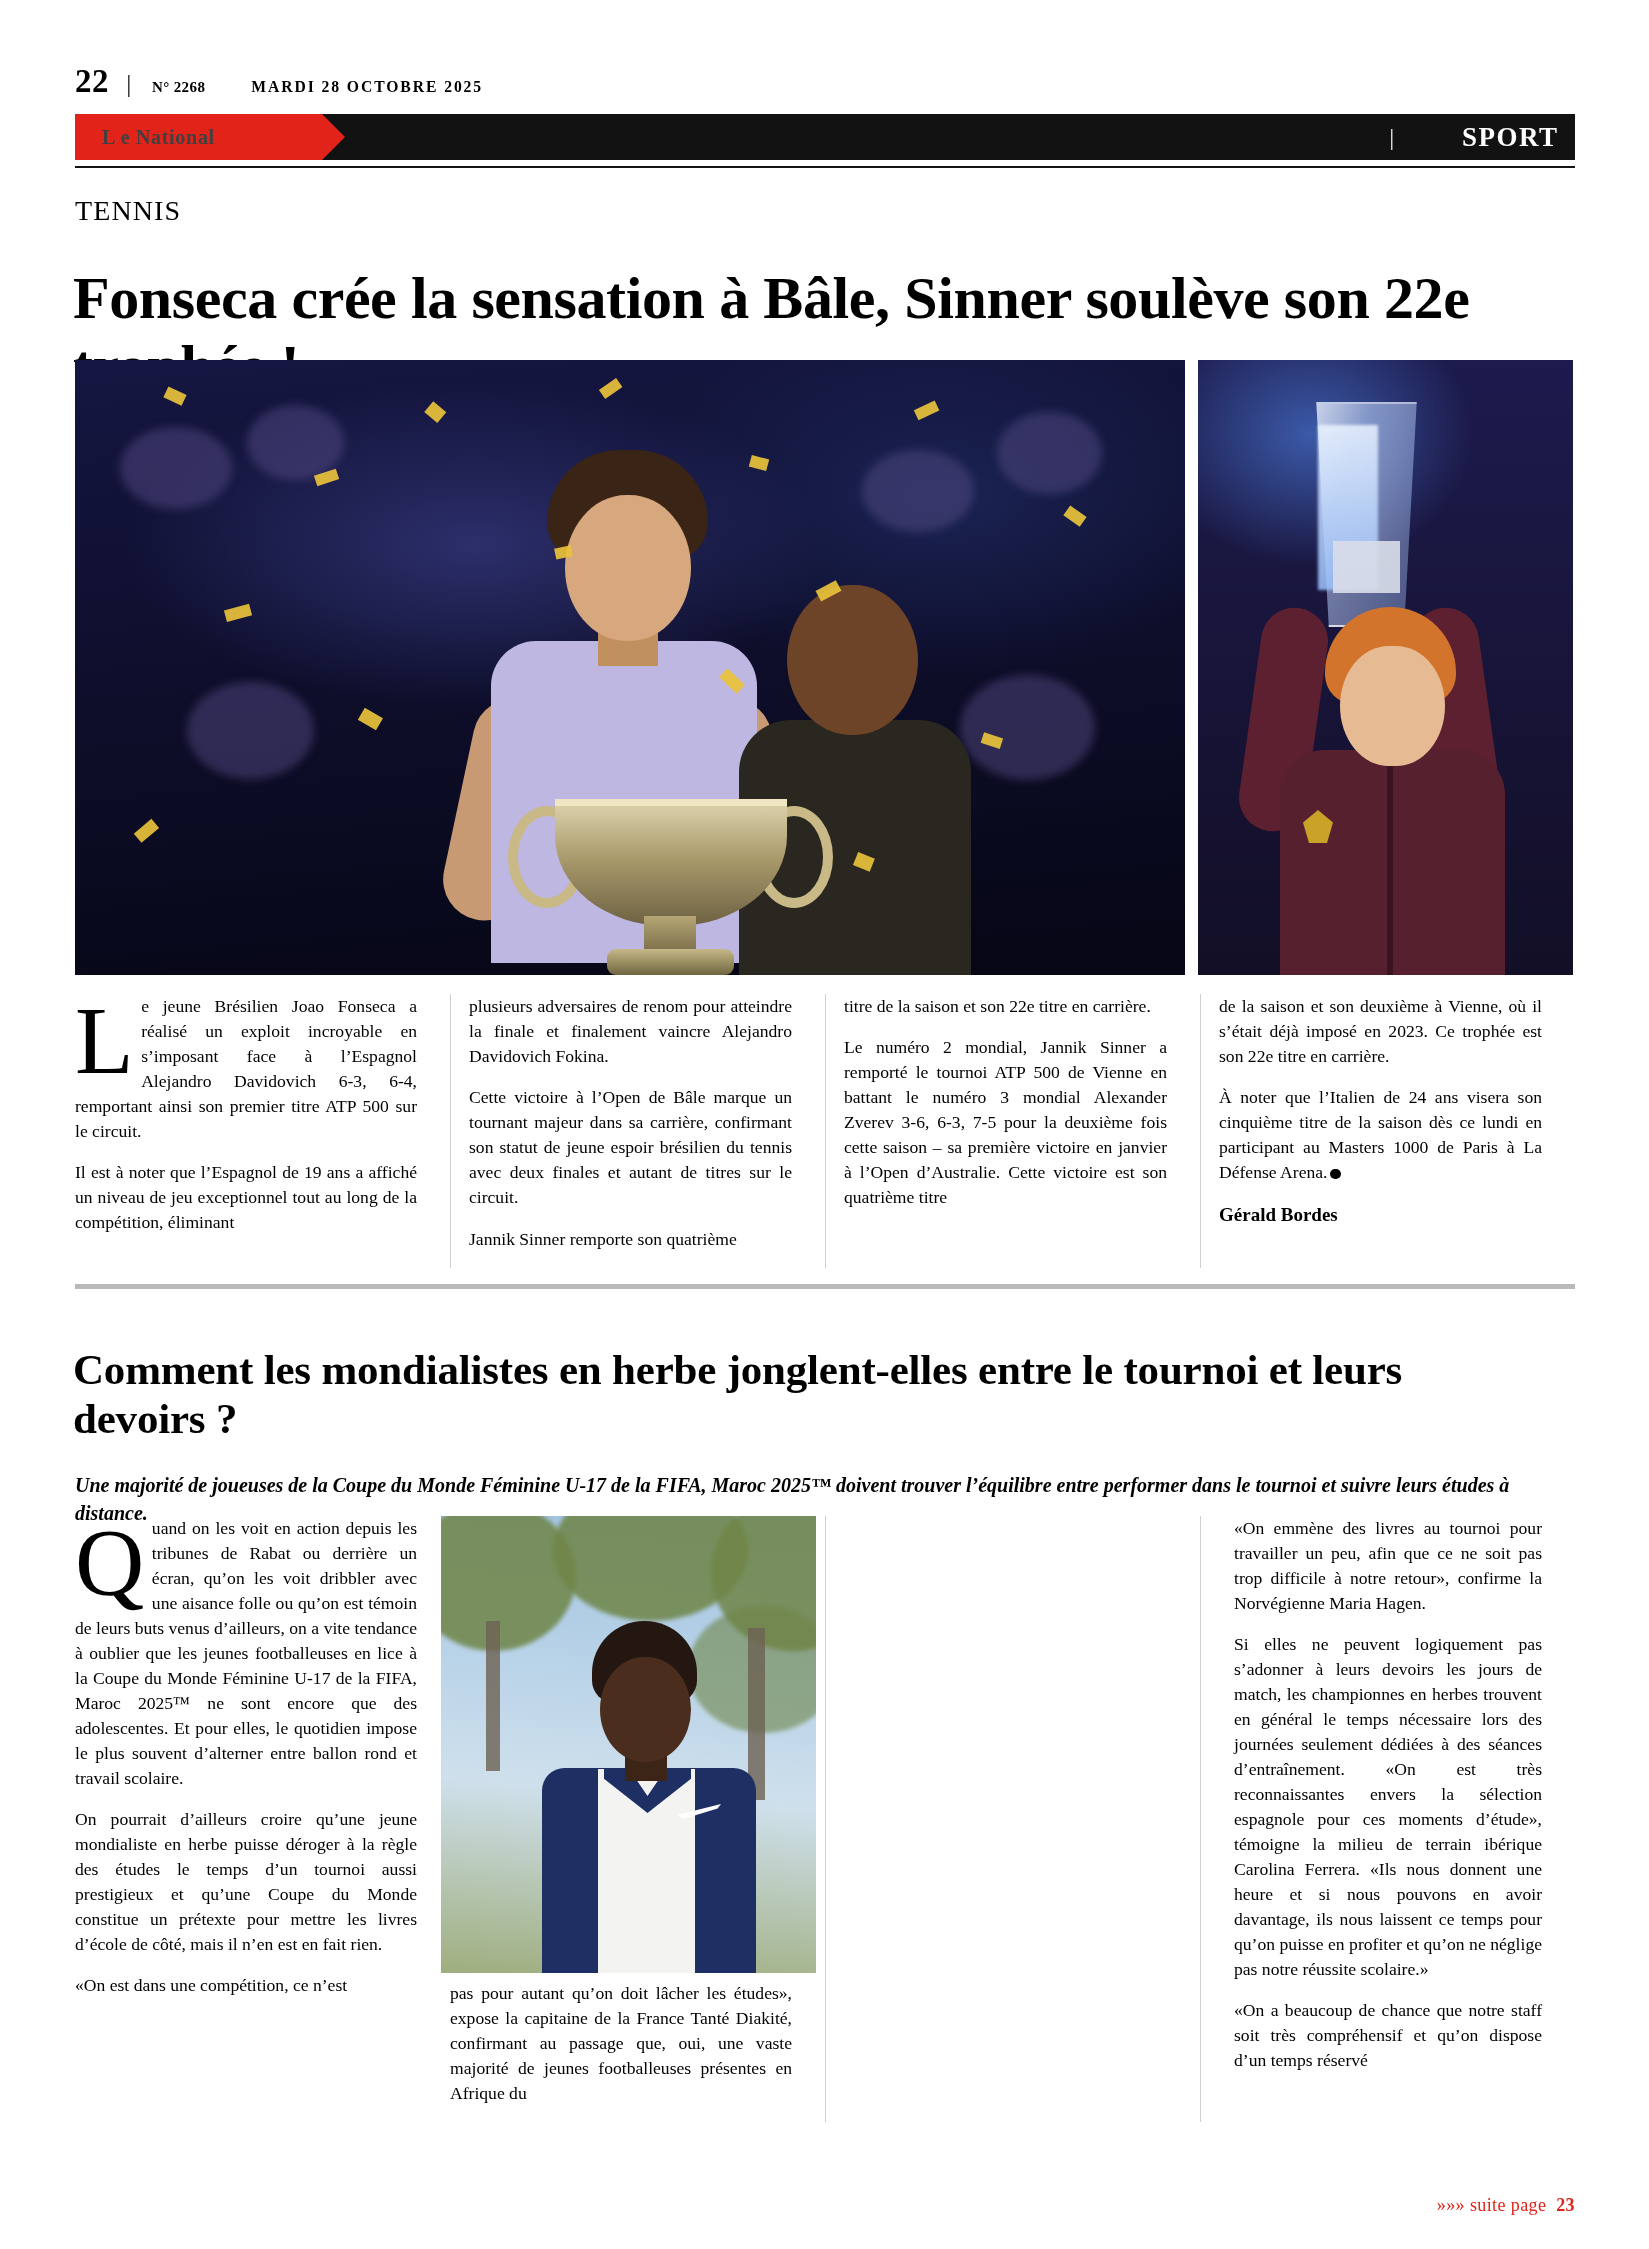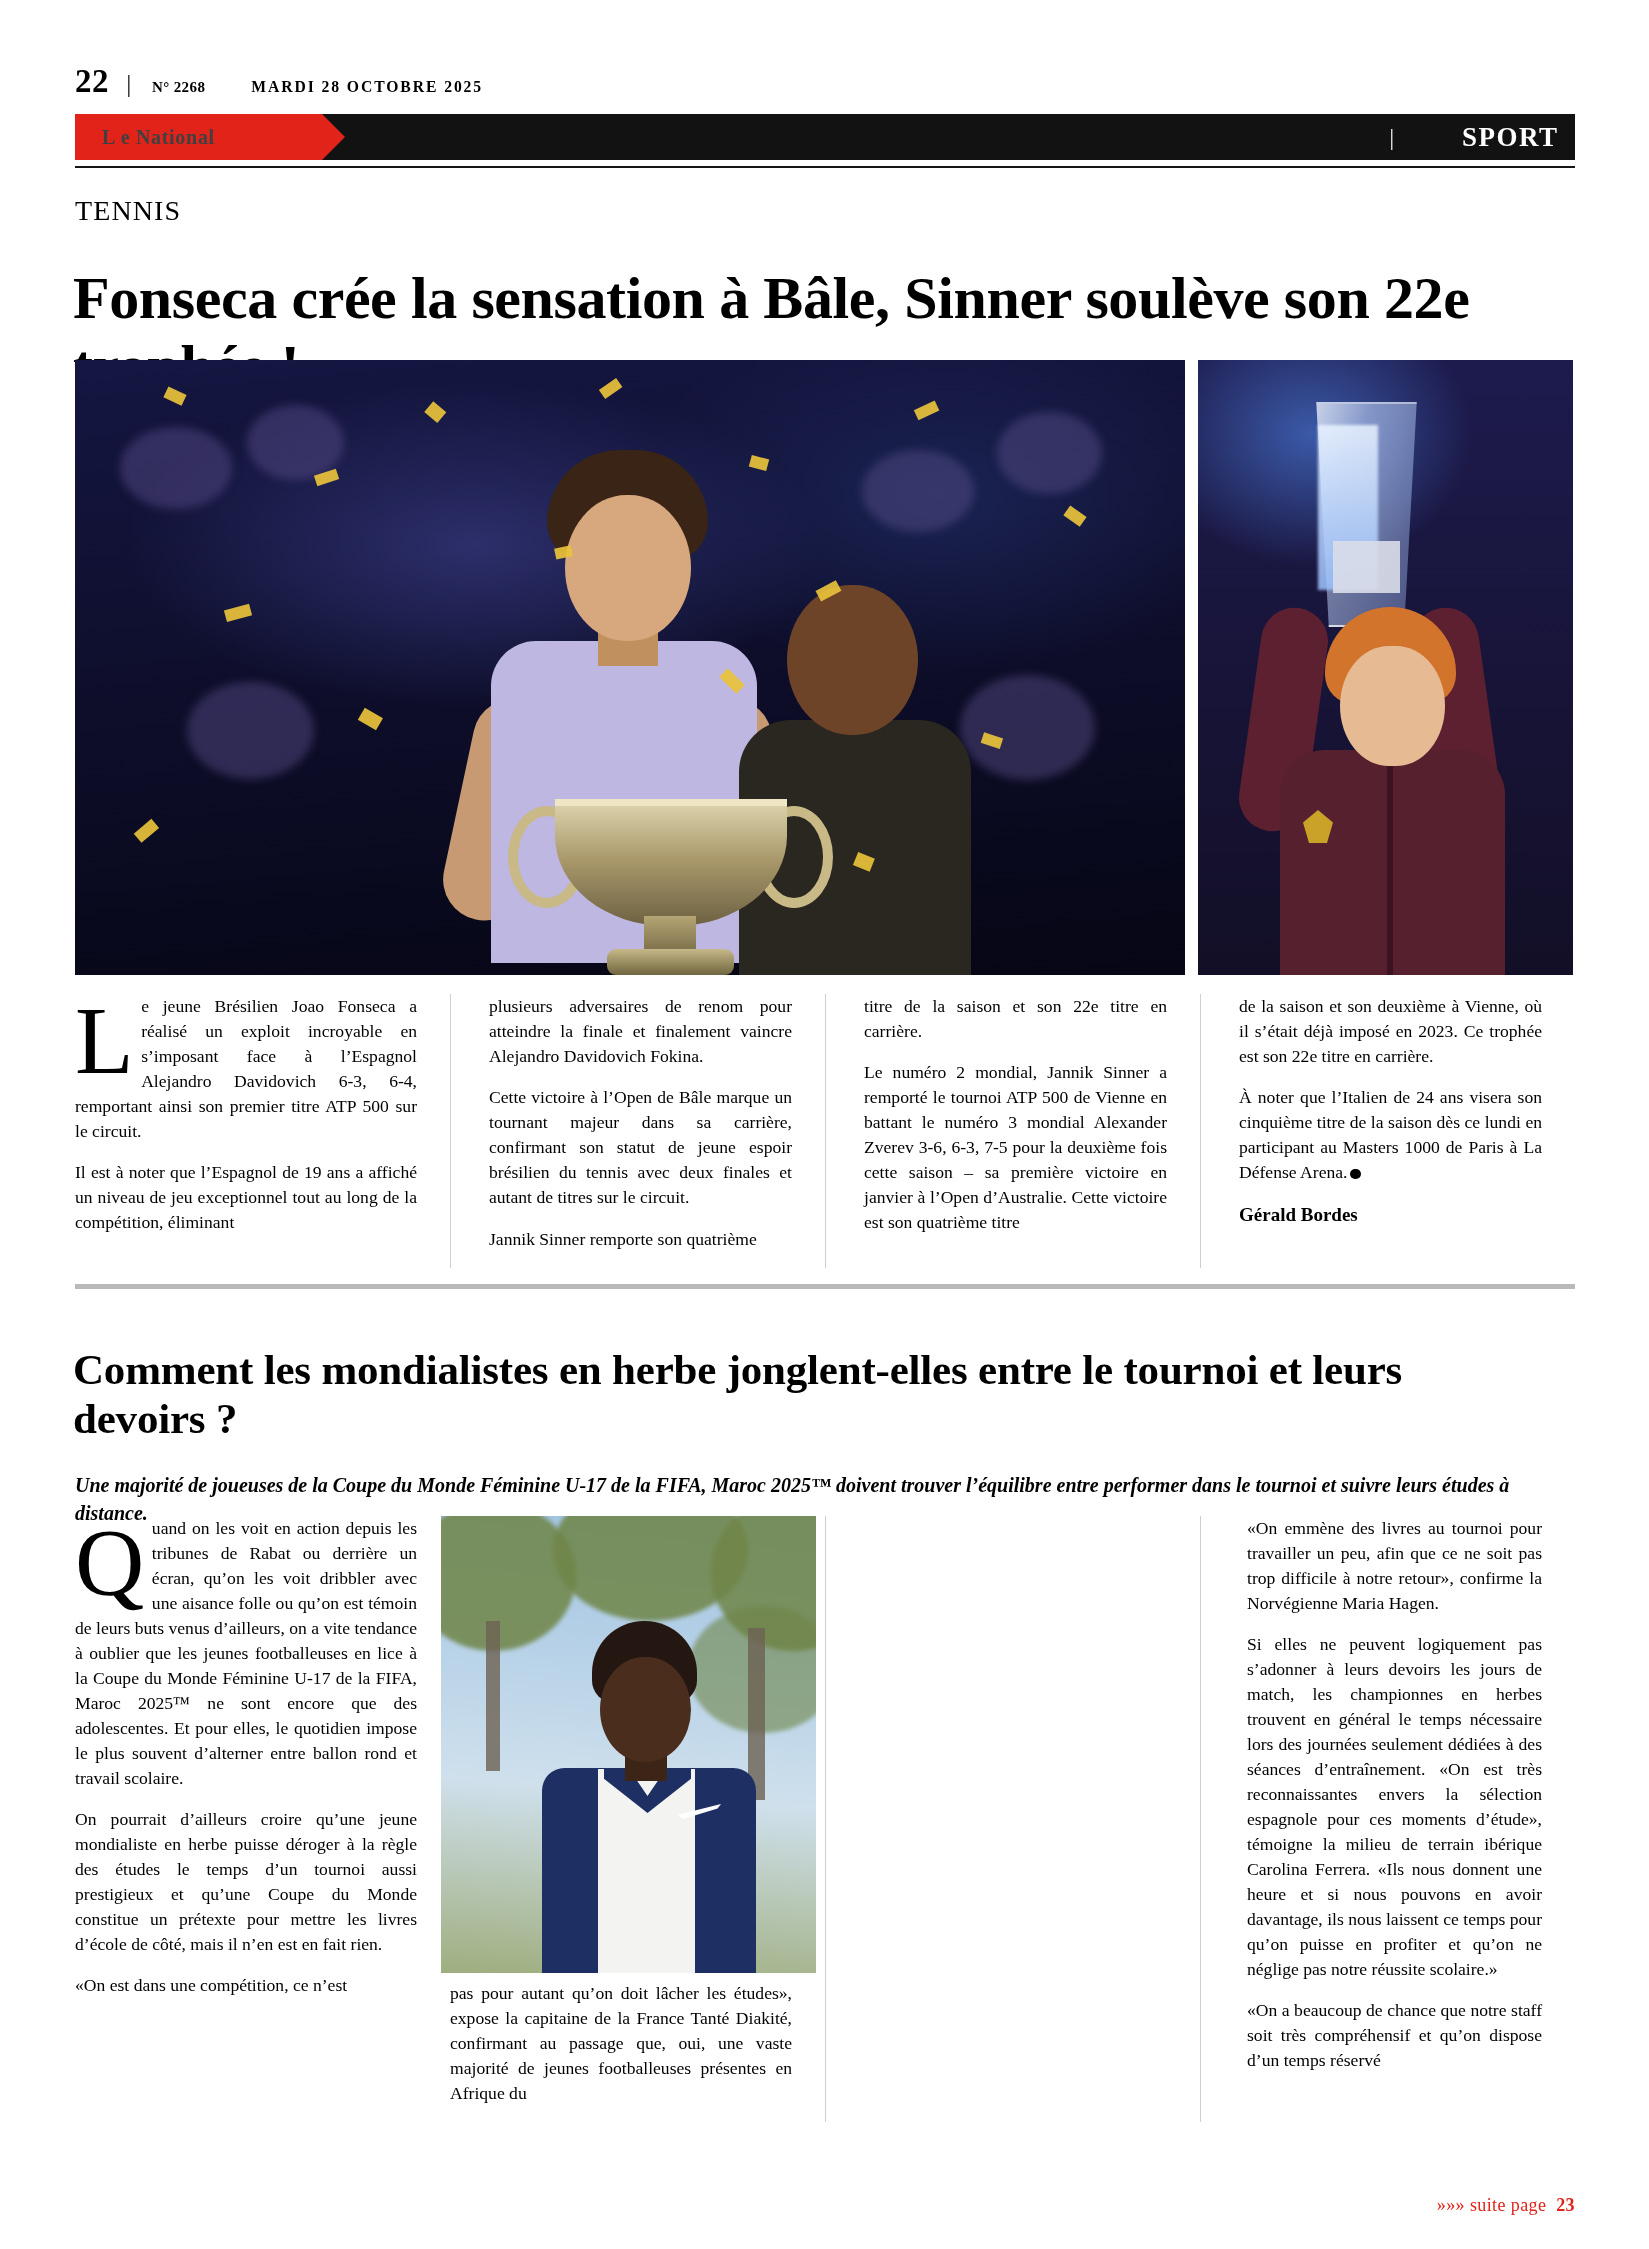--- a/index.html
+++ b/index.html
@@ -351,21 +351,21 @@
     width: 375px;
     box-sizing: border-box;
     padding-right: 33px;
     font-family: "Liberation Serif", serif;
     font-size: 17.6px;
     line-height: 1.42;
     text-align: justify;
   }
   .a1-col.sep {
     border-left: 1.5px solid #cfcfcf;
-    padding-left: 38px;
+    padding-left: 18px;
   }
   .a1-col p { margin: 0 0 16.5px 0; }
   .dropcap-p {
     position: relative;
     min-height: 99px;
   }
   .dropcap {
     float: left;
     font-family: "Liberation Serif", serif;
     font-size: 96px;
@@ -429,21 +429,21 @@
     width: 375px;
     box-sizing: border-box;
     padding-right: 33px;
     font-family: "Liberation Serif", serif;
     font-size: 17.6px;
     line-height: 1.42;
     text-align: justify;
   }
   .a2-col.sep {
     border-left: 1.5px solid #cfcfcf;
-    padding-left: 46px;
+    padding-left: 33px;
   }
   .a2-col p { margin: 0 0 16.5px 0; }
   .spacer-photo { height: 465px; }
 
   .photo2 {
     position: absolute;
     left: 441px; top: 1516px;
     width: 375px;
     height: 457px;
     overflow: hidden;

